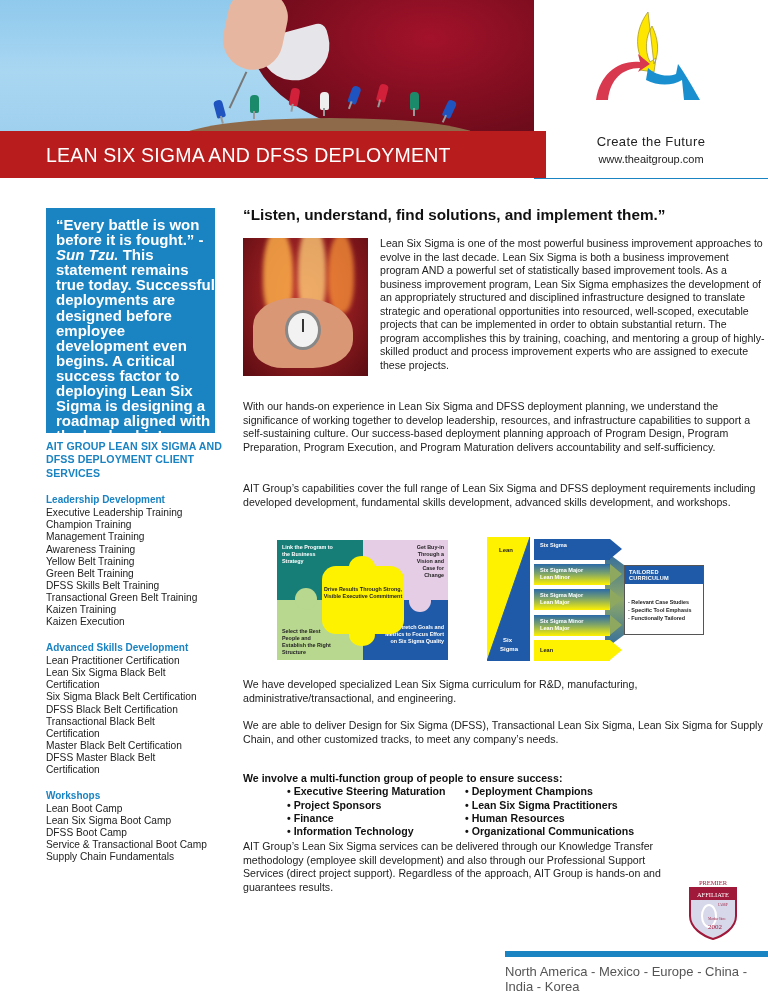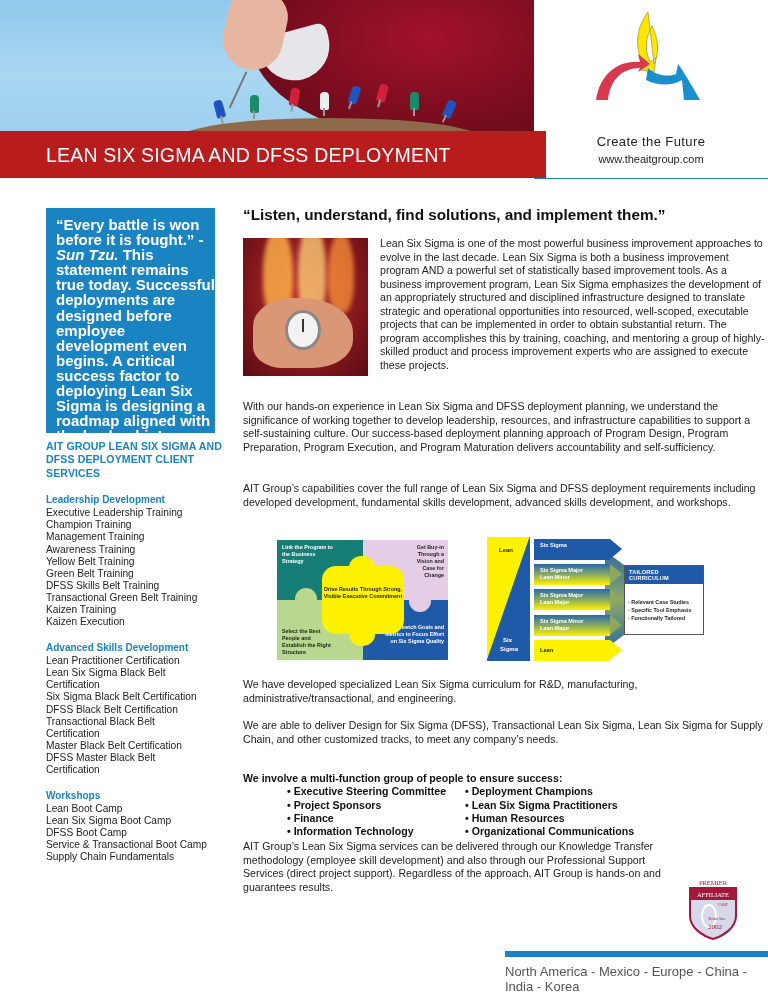--- a/index.html
+++ b/index.html
@@ -254,21 +254,21 @@
     </ul>
   </div>
 </div>
 
 <div class="para" style="top:678px">We have developed specialized Lean Six Sigma curriculum for R&amp;D, manufacturing, administrative/transactional, and engineering.</div>
 <div class="para" style="top:719px">We are able to deliver Design for Six Sigma (DFSS), Transactional Lean Six Sigma, Lean Six Sigma for Supply Chain, and other customized tracks, to meet any company’s needs.</div>
 
 <div class="people">
   <div class="lead">We involve a multi-function group of people to ensure success:</div>
   <div class="grid">
-    <span>Executive Steering Committee</span>
+    <span>Executive Steering Maturation</span>
     <span>Deployment Champions</span>
     <span>Project Sponsors</span>
     <span>Lean Six Sigma Practitioners</span>
     <span>Finance</span>
     <span>Human Resources</span>
     <span>Information Technology</span>
     <span>Organizational Communications</span>
   </div>
 </div>
 

